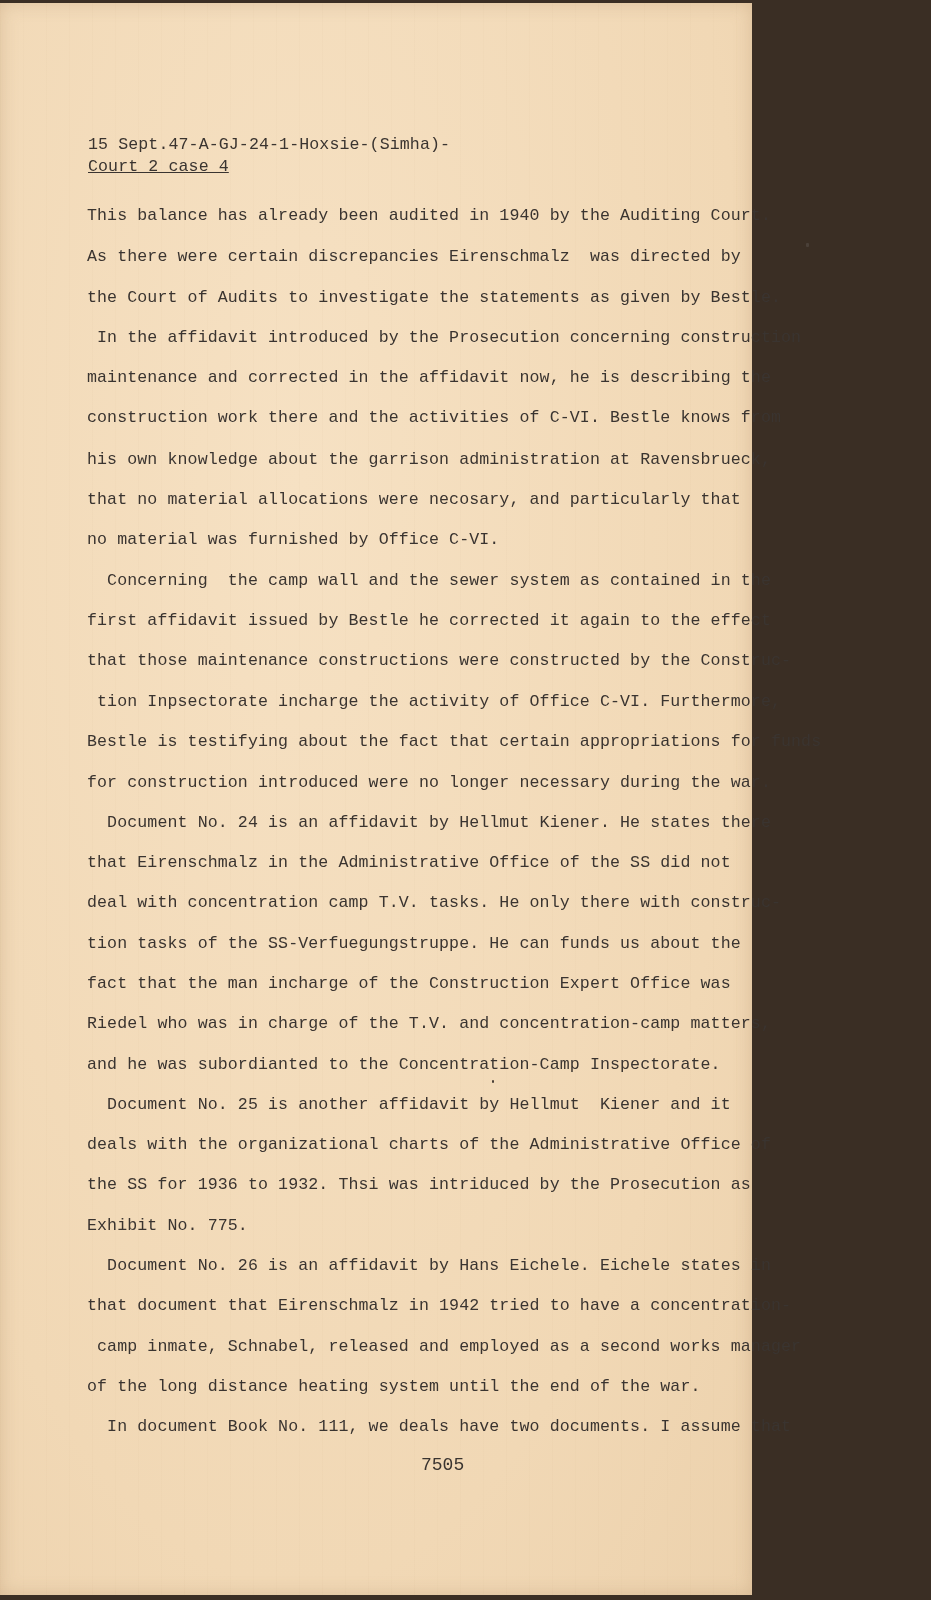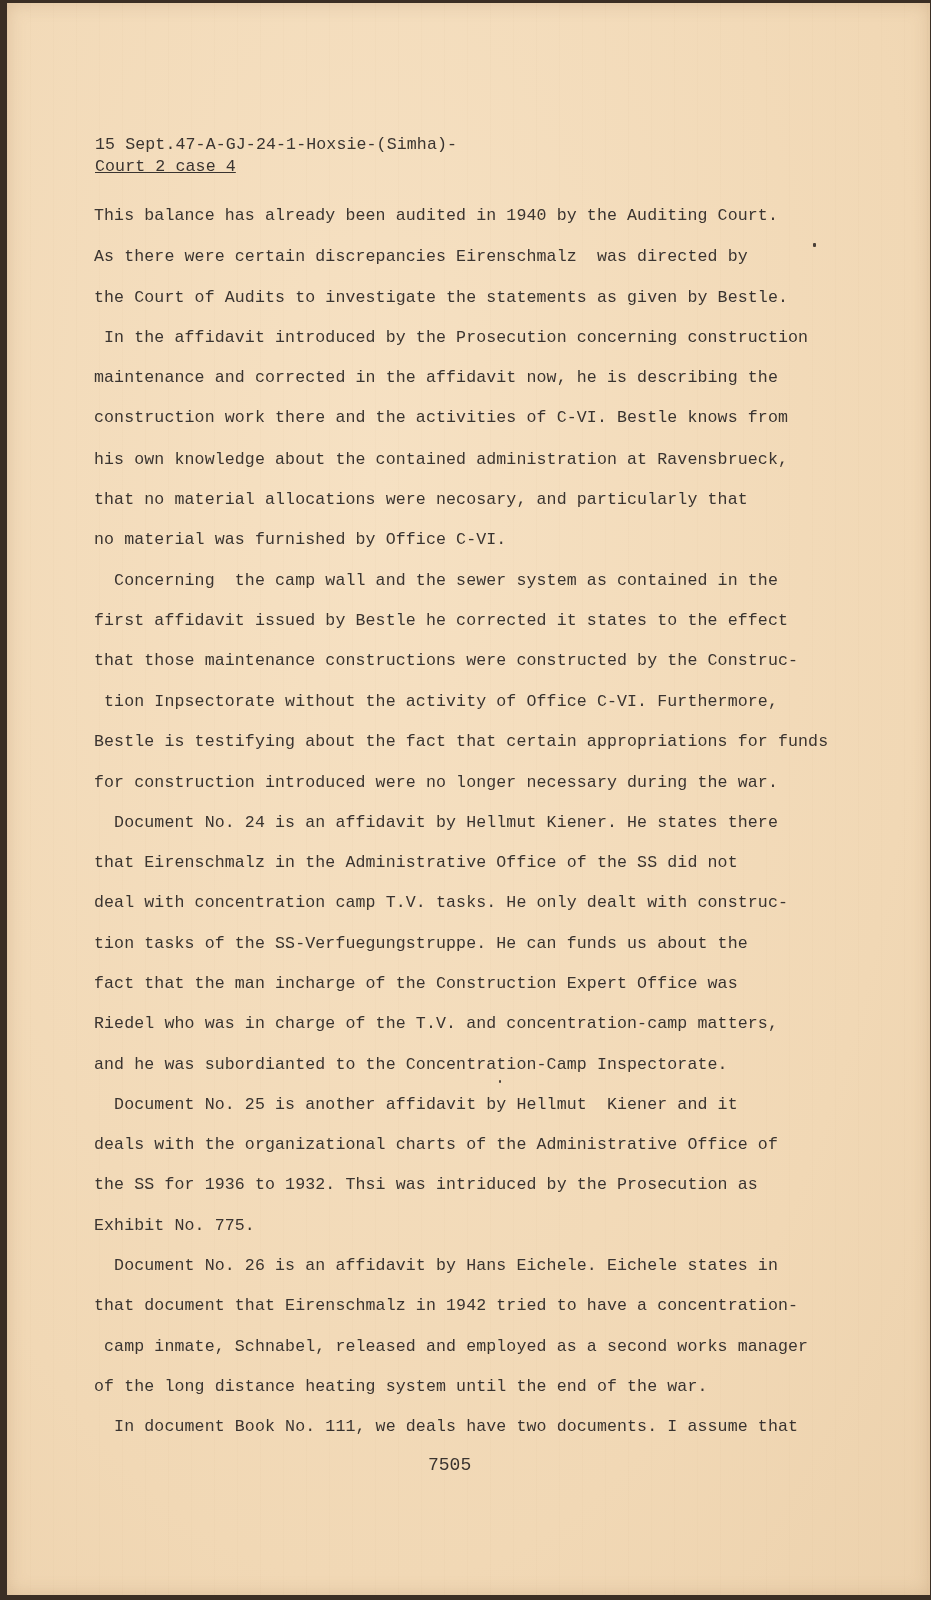--- a/index.html
+++ b/index.html
@@ -8,23 +8,23 @@
     background: #3a2e24;
   }
   body {
     width: 931px;
     height: 1600px;
     position: relative;
     overflow: hidden;
   }
   .page {
     position: absolute;
-    left: 7px;
+    left: 0;
     top: 3px;
-    width: 923px;
+    width: 752px;
     height: 1592px;
     background: #f3dcbb;
     background-image:
       repeating-linear-gradient(90deg, rgba(200,170,130,0.05) 0px, rgba(200,170,130,0.05) 1px, transparent 1px, transparent 23px),
       radial-gradient(ellipse at 40% 30%, #f6e1c3 0%, #f1d8b5 70%, #ecd1ac 100%);
     box-shadow: inset 0 0 18px rgba(150,110,70,0.25);
   }
   .typed {
     font-family: "Liberation Mono", "DejaVu Sans Mono", monospace;
     color: #3a3430;
@@ -63,32 +63,32 @@
   <div id="header-line-1" class="typed header-line">15 Sept.47-A-GJ-24-1-Hoxsie-(Simha)-</div>
   <div id="header-line-2" class="typed header-line">Court 2 case 4</div>
 
   <div id="body">
     <div class="typed body-line" style="top:203px">This balance has already been audited in 1940 by the Auditing Court.</div>
     <div class="typed body-line" style="top:244px">As there were certain discrepancies Eirenschmalz  was directed by</div>
     <div class="typed body-line" style="top:285px">the Court of Audits to investigate the statements as given by Bestle.</div>
     <div class="typed body-line" style="top:325px"> In the affidavit introduced by the Prosecution concerning construction</div>
     <div class="typed body-line" style="top:365px">maintenance and corrected in the affidavit now, he is describing the</div>
     <div class="typed body-line" style="top:405px">construction work there and the activities of C-VI. Bestle knows from</div>
-    <div class="typed body-line" style="top:447px">his own knowledge about the contained administration at Ravensbrueck,</div>
+    <div class="typed body-line" style="top:447px">his own knowledge about the garrison administration at Ravensbrueck,</div>
     <div class="typed body-line" style="top:487px">that no material allocations were necosary, and particularly that</div>
     <div class="typed body-line" style="top:527px">no material was furnished by Office C-VI.</div>
     <div class="typed body-line" style="top:568px">  Concerning  the camp wall and the sewer system as contained in the</div>
-    <div class="typed body-line" style="top:608px">first affidavit issued by Bestle he corrected it states to the effect</div>
+    <div class="typed body-line" style="top:608px">first affidavit issued by Bestle he corrected it again to the effect</div>
     <div class="typed body-line" style="top:648px">that those maintenance constructions were constructed by the Construc-</div>
-    <div class="typed body-line" style="top:689px"> tion Inpsectorate without the activity of Office C-VI. Furthermore,</div>
+    <div class="typed body-line" style="top:689px"> tion Inpsectorate incharge the activity of Office C-VI. Furthermore,</div>
     <div class="typed body-line" style="top:729px">Bestle is testifying about the fact that certain appropriations for funds</div>
     <div class="typed body-line" style="top:770px">for construction introduced were no longer necessary during the war.</div>
     <div class="typed body-line" style="top:810px">  Document No. 24 is an affidavit by Hellmut Kiener. He states there</div>
     <div class="typed body-line" style="top:850px">that Eirenschmalz in the Administrative Office of the SS did not</div>
-    <div class="typed body-line" style="top:890px">deal with concentration camp T.V. tasks. He only dealt with construc-</div>
+    <div class="typed body-line" style="top:890px">deal with concentration camp T.V. tasks. He only there with construc-</div>
     <div class="typed body-line" style="top:931px">tion tasks of the SS-Verfuegungstruppe. He can funds us about the</div>
     <div class="typed body-line" style="top:971px">fact that the man incharge of the Construction Expert Office was</div>
     <div class="typed body-line" style="top:1011px">Riedel who was in charge of the T.V. and concentration-camp matters,</div>
     <div class="typed body-line" style="top:1052px">and he was subordianted to the Concentration-Camp Inspectorate.</div>
     <div class="typed body-line" style="top:1092px">  Document No. 25 is another affidavit by Hellmut  Kiener and it</div>
     <div class="typed body-line" style="top:1132px">deals with the organizational charts of the Administrative Office of</div>
     <div class="typed body-line" style="top:1172px">the SS for 1936 to 1932. Thsi was intriduced by the Prosecution as</div>
     <div class="typed body-line" style="top:1213px">Exhibit No. 775.</div>
     <div class="typed body-line" style="top:1253px">  Document No. 26 is an affidavit by Hans Eichele. Eichele states in</div>
     <div class="typed body-line" style="top:1293px">that document that Eirenschmalz in 1942 tried to have a concentration-</div>

